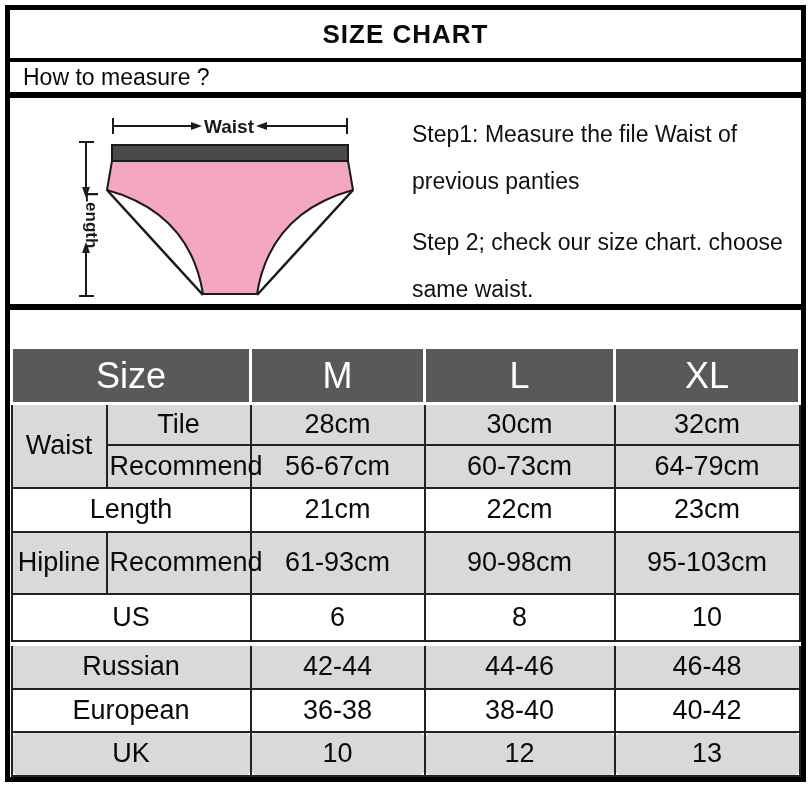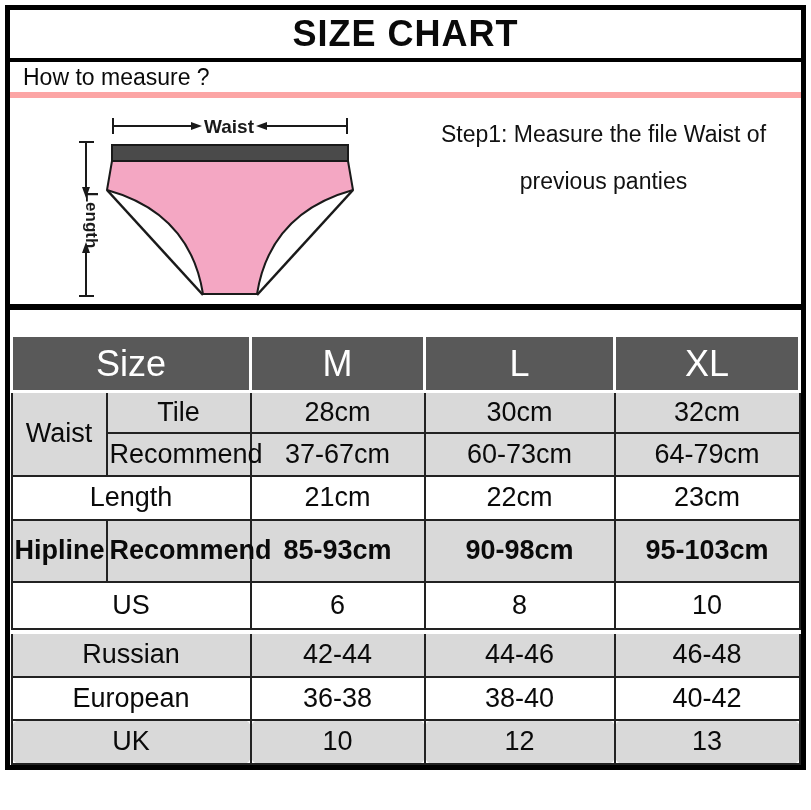--- a/index.html
+++ b/index.html
@@ -13,46 +13,46 @@
     margin: 5px 5px 0 5px;
     width: 801px;
     border: 5px solid #000;
     background: #fff;
   }
   
   .title-bar {
     height: 52px;
     border-bottom: 4px solid #000;
     display: flex; align-items: center; justify-content: center;
-    font-size: 36px; font-weight: bold; letter-spacing: 1px;
+    font-size: 26px; font-weight: bold; letter-spacing: 1px;
   }
   .how-to {
     height: 36px;
-    border-bottom: 6px solid #fca5a5;
+    border-bottom: 6px solid #000000;
     display: flex; align-items: center;
     padding-left: 13px;
     font-size: 23px;
   }
   
   .measure-section {
     height: 212px;
     border-bottom: 6px solid #000;
     display: flex;
   }
   .diagram-wrap { width: 398px; flex: 0 0 auto; }
   .steps {
     flex: 1;
     padding: 13px 6px 0 4px;
     font-size: 23px;
     color: #111;
   }
-  .steps p { line-height: 2.04; text-align: center; }
+  .steps p { line-height: 2.04; }
   .steps p + p { margin-top: 14px; }
   
-  .table-zone { padding-top: 24px; background: #fff; }
+  .table-zone { padding-top: 36px; background: #fff; }
   table.size-table {
     width: 100%;
     border-collapse: collapse;
     table-layout: fixed;
     text-align: center;
   }
   table.size-table th {
     background: #595959;
     color: #fff;
     font-weight: normal;
@@ -68,21 +68,21 @@
     padding: 0 2px;
   }
   tr.shaded td { background: #d9d9d9; }
   tr.plain td { background: #ffffff; }
   td.lbl { font-size: 28px; }
   td.sub { font-size: 19px; }
   td.hip { font-size: 25px; padding: 0; }
   tr.row-tile td { height: 41px; }
   tr.row-rec td { height: 43px; }
   tr.row-length td { height: 44px; }
-  tr.row-hip td { height: 62px; font-weight: bold; }
+  tr.row-hip td { height: 62px; }
   tr.row-us td { height: 47px; border-bottom-width: 2px; border-radius: 17px; }
   tr.gap-row td { border: 0; border-top: 2px solid #222; background: #fff; height: 5px; padding: 0; }
   tr.row-ru td { border-top: 0; height: 43px; margin-top: 38px; }
   tr.row-eu td { height: 43px; }
   tr.row-uk td { height: 44px; border-radius: 8px; }
 </style>
 </head>
 <body>
 
 <div class="frame">
@@ -121,20 +121,24 @@
         <line x1="343" y1="92" x2="247" y2="197" stroke="#1a1a1a" stroke-width="2.5"></line>
 
         <rect x="102" y="47" width="236" height="16" fill="#4a4a4a" stroke="#1a1a1a" stroke-width="2"></rect>
       </svg>
     </div>
 
     <div class="steps">
       <p>
         <span>Step1: Measure the file Waist of</span><br>
         <span>previous panties</span>
+      </p>
+      <p>
+        <span>Step 2; check our size chart. choose</span><br>
+        <span>same waist.</span>
       </p>
     </div>
   </div>
 
   <div class="table-zone">
     <table class="size-table">
       <colgroup>
         <col style="width:95px">
         <col style="width:144px">
         <col style="width:174px">
@@ -152,34 +156,34 @@
       <tbody>
         <tr class="shaded row-tile">
           <td rowspan="2" class="lbl">Waist</td>
           <td class="sub">Tile</td>
           <td>28cm</td>
           <td>30cm</td>
           <td>32cm</td>
         </tr>
         <tr class="shaded row-rec">
           <td class="sub">Recommend</td>
-          <td>37-67cm</td>
+          <td>56-67cm</td>
           <td>60-73cm</td>
           <td>64-79cm</td>
         </tr>
         <tr class="plain row-length">
           <td colspan="2" class="lbl">Length</td>
           <td>21cm</td>
           <td>22cm</td>
           <td>23cm</td>
         </tr>
         <tr class="shaded row-hip">
           <td class="hip">Hipline</td>
           <td class="sub">Recommend</td>
-          <td>85-93cm</td>
+          <td>61-93cm</td>
           <td>90-98cm</td>
           <td>95-103cm</td>
         </tr>
         <tr class="plain row-us">
           <td colspan="2" class="lbl">US</td>
           <td>6</td>
           <td>8</td>
           <td>10</td>
         </tr>
         <tr class="gap-row">

